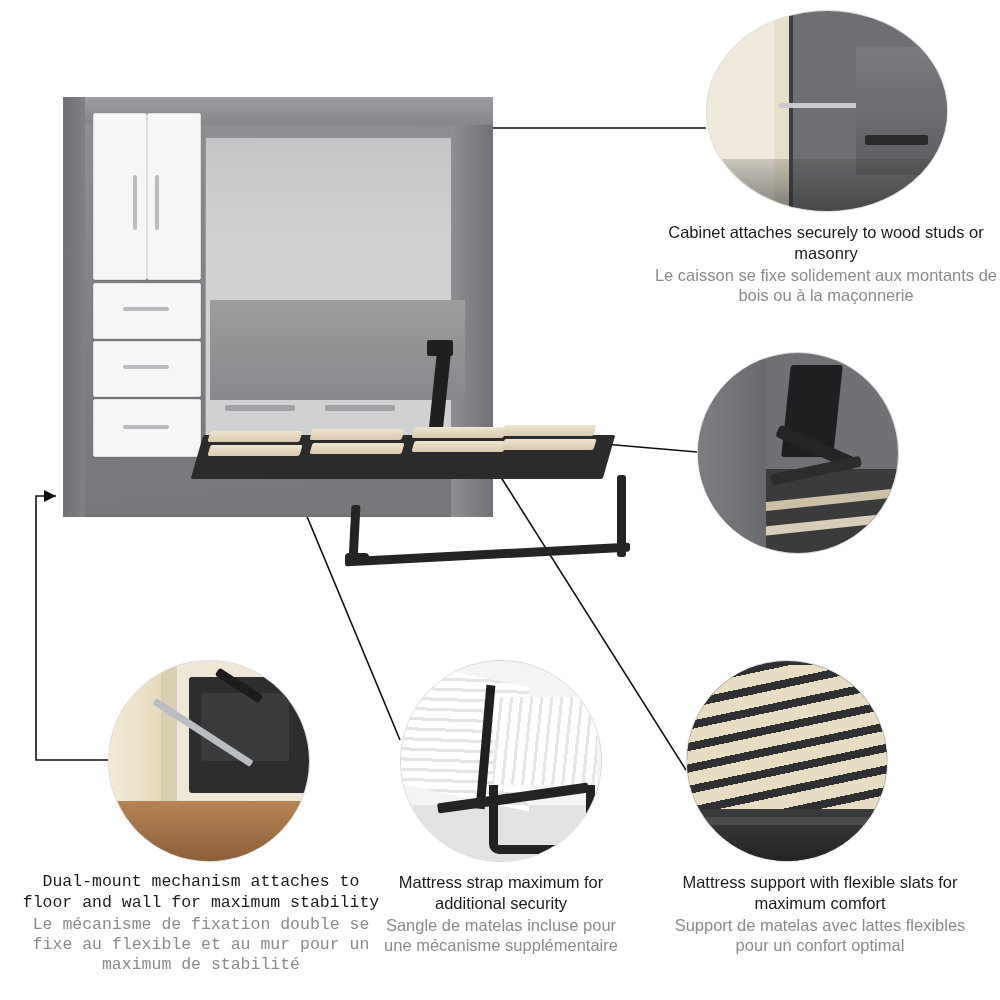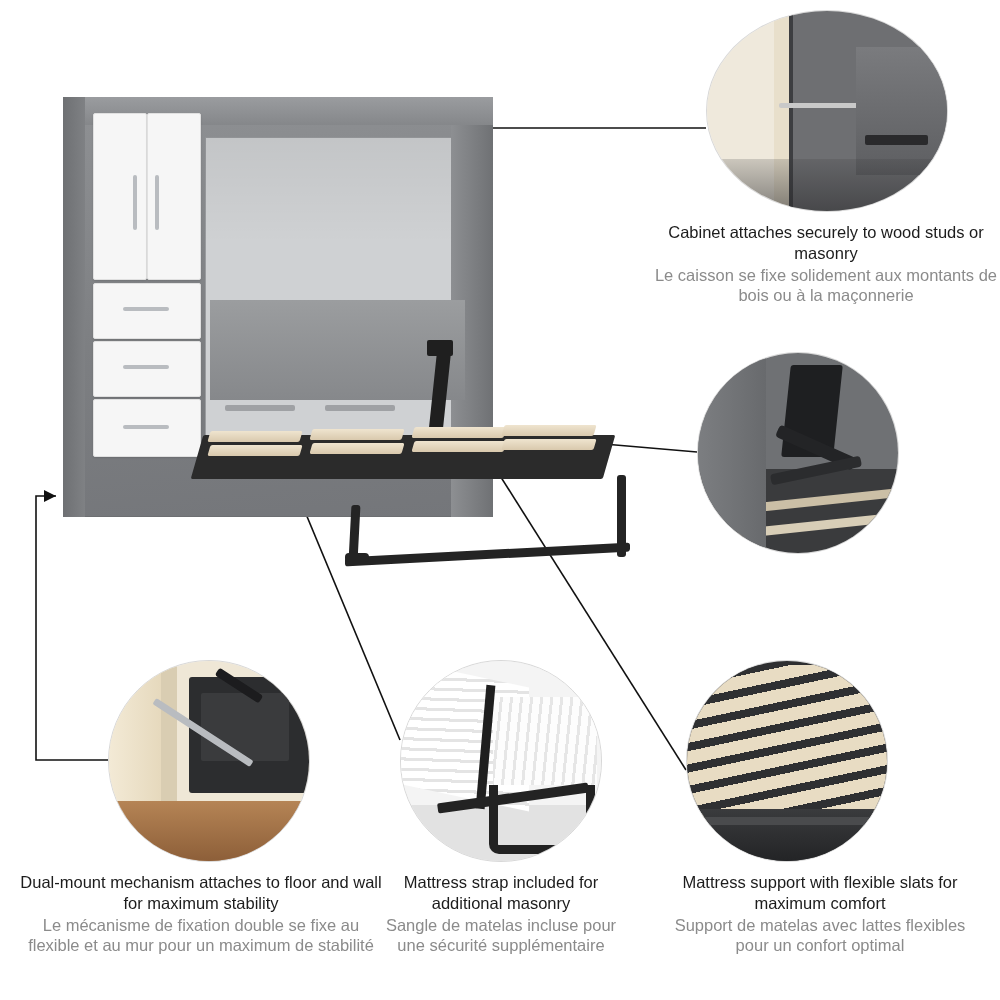--- a/index.html
+++ b/index.html
@@ -204,37 +204,37 @@
     <div class="inner" style="background:linear-gradient(180deg,#efe7d6 0 70%,#a9784f 70% 100%);">
       <div style="position:absolute;left:0;top:0;width:26%;height:78%;background:linear-gradient(90deg,#f3ead6,#e6d9bd);"></div>
       <div style="position:absolute;left:26%;top:0;width:8%;height:78%;background:#d9cdb2;"></div>
       <div style="position:absolute;left:40%;top:8%;width:60%;height:58%;background:#2c2d2f;border-radius:3px;"></div>
       <div style="position:absolute;left:46%;top:16%;width:44%;height:34%;background:#3a3b3d;border-radius:2px;"></div>
       <div style="position:absolute;left:18%;top:34%;width:58%;height:7px;background:#b9bcc0;transform:rotate(33deg);border-radius:2px;"></div>
       <div style="position:absolute;left:52%;top:10%;width:26%;height:9px;background:#1c1c1e;transform:rotate(33deg);border-radius:3px;"></div>
       <div style="position:absolute;left:0;bottom:0;width:100%;height:30%;background:linear-gradient(180deg,#b58455,#8d5f39);"></div>
     </div>
   </div>
-  <div class="caption" style="left:18px;top:872px;width:366px;">
+  <div class="caption" style="left:18px;top:872px;width:366px;font-family:Liberation Mono, monospace;">
     <span class="en">Dual-mount mechanism attaches to floor and wall for maximum stability</span>
     <span class="fr">Le mécanisme de fixation double se fixe au flexible et au mur pour un maximum de stabilité</span>
   </div>
 
   <div class="bubble" style="left:400px;top:660px;width:200px;height:200px;">
     <div class="inner" style="background:linear-gradient(180deg,#f4f4f4 0 72%,#e2e2e2 72% 100%);">
       <div style="position:absolute;left:-4%;top:6%;width:68%;height:62%;background:repeating-linear-gradient(170deg,#ffffff 0 7px,#e4e4e4 7px 10px);transform:skewY(12deg);"></div>
       <div style="position:absolute;left:46%;top:18%;width:52%;height:44%;background:repeating-linear-gradient(96deg,#fdfdfd 0 7px,#e6e6e6 7px 10px);"></div>
       <div style="position:absolute;left:40%;top:12%;width:9px;height:62%;background:#1f1f1f;transform:rotate(5deg);"></div>
       <div style="position:absolute;left:18%;top:66%;width:76%;height:10px;background:#232323;transform:rotate(-8deg);border-radius:2px;"></div>
       <div style="position:absolute;left:44%;top:62%;width:44%;height:30%;border:9px solid #222;border-top:none;border-radius:0 0 10px 10px;"></div>
     </div>
   </div>
   <div class="caption" style="left:380px;top:872px;width:242px;">
-    <span class="en">Mattress strap included for additional masonry</span>
-    <span class="fr">Sangle de matelas incluse pour une sécurité supplémentaire</span>
+    <span class="en">Mattress strap maximum for additional security</span>
+    <span class="fr">Sangle de matelas incluse pour une mécanisme supplémentaire</span>
   </div>
 
   <div class="bubble" style="left:686px;top:660px;width:200px;height:200px;">
     <div class="inner" style="background:#2e2f31;">
       <div style="position:absolute;left:-10%;top:2%;width:130%;height:78%;background:repeating-linear-gradient(-12deg,#e8dcc3 0 13px,#2f3032 13px 21px);"></div>
       <div style="position:absolute;left:0;bottom:0;width:100%;height:26%;background:linear-gradient(180deg,#3a3b3d,#232426);"></div>
       <div style="position:absolute;left:0;bottom:18%;width:100%;height:8px;background:#4a4b4d;"></div>
     </div>
   </div>
   <div class="caption" style="left:660px;top:872px;width:320px;">

